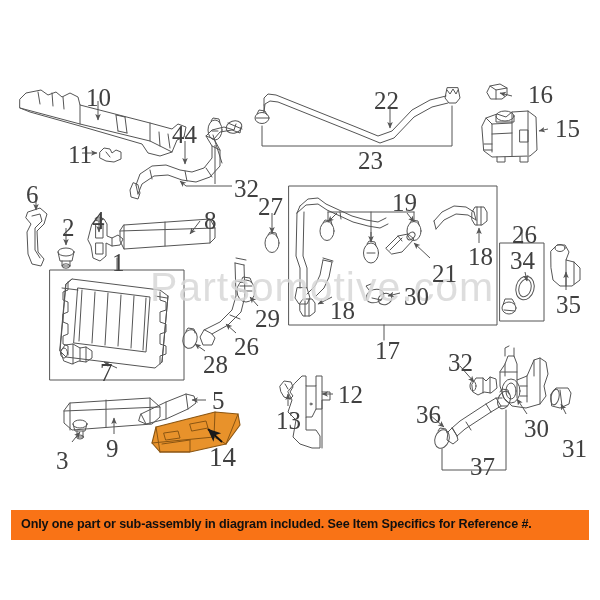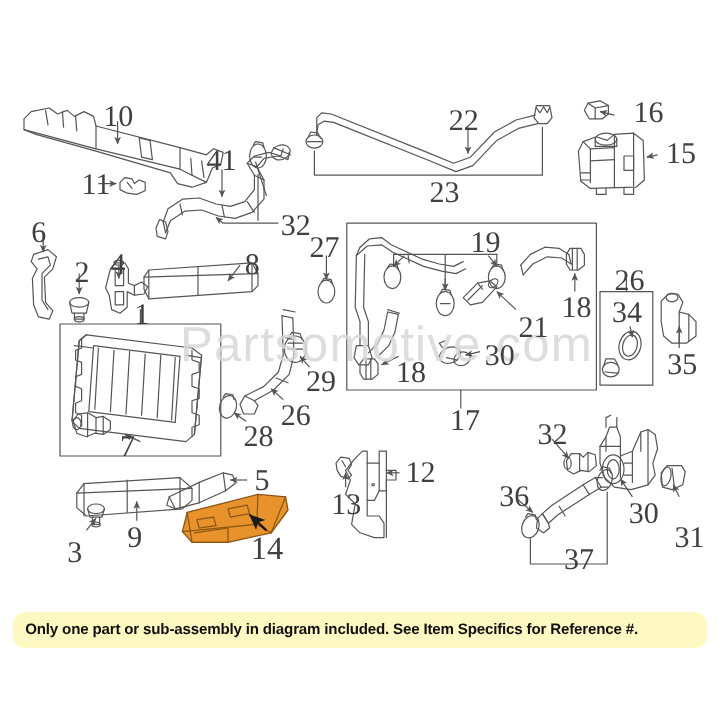--- a/index.html
+++ b/index.html
@@ -24,24 +24,23 @@
   .num{
     position:absolute;
     font-family:"Liberation Serif",serif;
     font-size:25px;color:#404040;
     line-height:1;white-space:nowrap;
   }
 
   
   #banner{
     position:absolute;left:11px;top:510px;width:578px;
-    background:#fef9c3;
+    background:#f97316;
     padding:6px 24px 7px 10px;
     box-sizing:border-box;
-    border-radius:10px;
   }
   #banner p{
     margin:0;
     font-family:"Liberation Sans",sans-serif;
     font-weight:bold;font-size:12.6px;line-height:1.32;
     color:#101010;letter-spacing:-0.15px;
   }
 </style>
 </head>
 <body>
@@ -512,21 +511,21 @@
     <div class="num" style="left:555px;top:116px">15</div>
     <div class="num" style="left:528px;top:82px">16</div>
     <div class="num" style="left:375px;top:338px">17</div>
     <div class="num" style="left:330px;top:298px">18</div>
     <div class="num" style="left:468px;top:244px">18</div>
     <div class="num" style="left:392px;top:190px">19</div>
     <div class="num" style="left:404px;top:284px">30</div>
     <div class="num" style="left:432px;top:261px">21</div>
     <div class="num" style="left:374px;top:88px">22</div>
     <div class="num" style="left:358px;top:148px">23</div>
-    <div class="num" style="left:172px;top:122px">41</div>
+    <div class="num" style="left:172px;top:122px">44</div>
     <div class="num" style="left:234px;top:176px">32</div>
     <div class="num" style="left:234px;top:334px">26</div>
     <div class="num" style="left:258px;top:194px">27</div>
     <div class="num" style="left:203px;top:352px">28</div>
     <div class="num" style="left:255px;top:306px">29</div>
     <div class="num" style="left:524px;top:416px">30</div>
     <div class="num" style="left:562px;top:436px">31</div>
     <div class="num" style="left:448px;top:350px">32</div>
     <div class="num" style="left:512px;top:222px">26</div>
     <div class="num" style="left:510px;top:248px">34</div>

